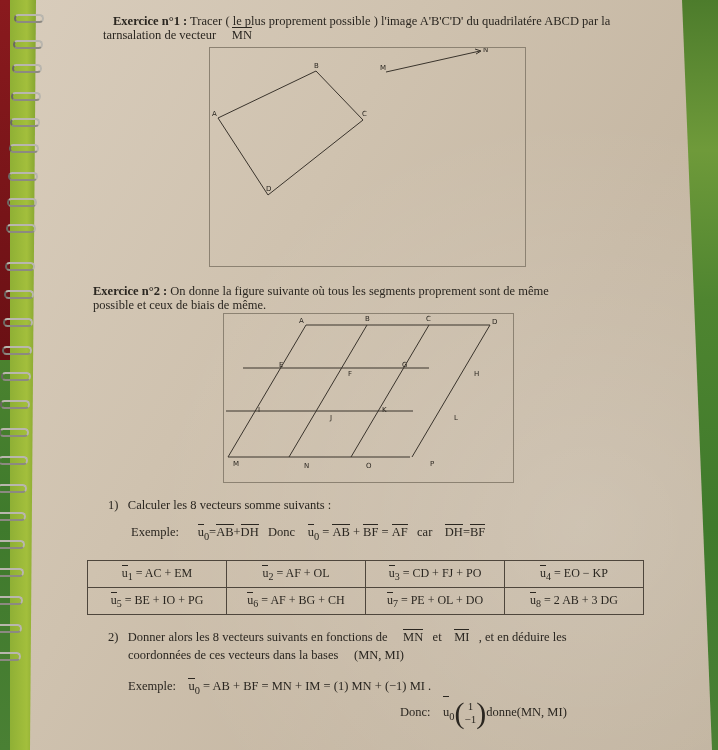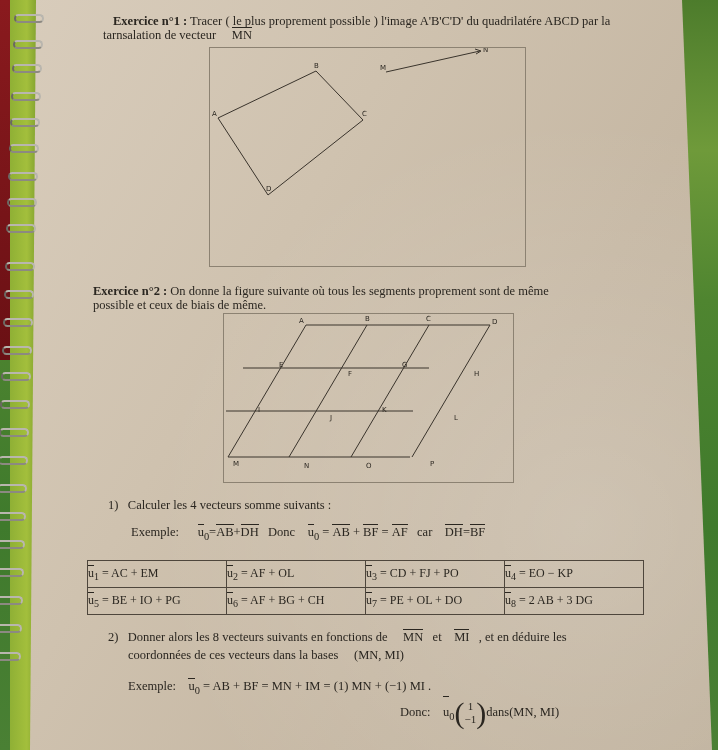--- a/index.html
+++ b/index.html
@@ -45,21 +45,21 @@
   .vec::before {
     content: ""; position: absolute; left: 0; right: 0; top: -1px; height: 1px; background: #2a2620;
   }
   .fig-box { position: absolute; border: 1px solid #8c8272; }
   svg text { font-family: "DejaVu Sans", sans-serif; font-size: 7px; fill: #2a2620; }
   table.vt {
     position: absolute; left: 87px; top: 560px; width: 557px; height: 54px;
     border-collapse: collapse; font-size: 12px;
   }
   table.vt td {
-    border: 1px solid #4e463c; text-align: left; height: 26px; padding: 0;
+    border: 1px solid #4e463c; text-align: center; height: 26px; padding: 0;
     width: 25%;
   }
   .paren { font-size: 30px; line-height: 30px; vertical-align: middle; display: inline-block; }
   .col { display: inline-block; vertical-align: middle; text-align: center; font-size: 11px; line-height: 13px; }
 </style>
 </head>
 <body>
 
 <div class="bg-green"></div>
 <div class="bg-red"></div>
@@ -154,21 +154,21 @@
     <text x="230" y="106">L</text>
     <text x="9" y="152">M</text>
     <text x="80" y="154">N</text>
     <text x="142" y="154">O</text>
     <text x="206" y="152">P</text>
   </svg>
 </div>
 
 <div class="text" style="left:108px;top:498px">
   <span>1)</span>&nbsp;&nbsp;
-  <span>Calculer les 4 vecteurs somme suivants :</span>
+  <span>Calculer les 8 vecteurs somme suivants :</span>
 </div>
 <div class="text" style="left:131px;top:525px">
   <span class="ital">Exemple:</span>
   &nbsp;&nbsp;&nbsp;&nbsp;
   <span class="vec">u</span><sub>0</sub><span>=</span><span class="vec">AB</span><span>+</span><span class="vec">DH</span>
   &nbsp;&nbsp;<span>Donc</span>&nbsp;&nbsp;&nbsp;
   <span class="vec">u</span><sub>0</sub>
   <span>=</span>
   <span class="vec">AB</span>
   <span>+</span>
@@ -208,14 +208,14 @@
   <span>coordonnées de ces vecteurs dans la bases</span>
   &nbsp;&nbsp;&nbsp;&nbsp;<span>(MN, MI)</span>
 </div>
 <div class="text" style="left:128px;top:679px">
   <span class="ital">Exemple:</span>
   &nbsp;&nbsp;&nbsp;<span class="vec">u</span><sub>0</sub>
   <span>= AB + BF = MN + IM = (1) MN + (−1) MI  .</span>
 </div>
 <div class="text" style="left:400px;top:697px;line-height:30px">
   <span>Donc:</span>&nbsp;&nbsp;&nbsp;
-  <span class="vec">u</span><sub>0</sub><span class="paren">(</span><span class="col"><span>1</span><br><span>−1</span></span><span class="paren">)</span><span>dans</span><span>(MN, MI)</span>
+  <span class="vec">u</span><sub>0</sub><span class="paren">(</span><span class="col"><span>1</span><br><span>−1</span></span><span class="paren">)</span><span>donne</span><span>(MN, MI)</span>
 </div>
 
 </body></html>

